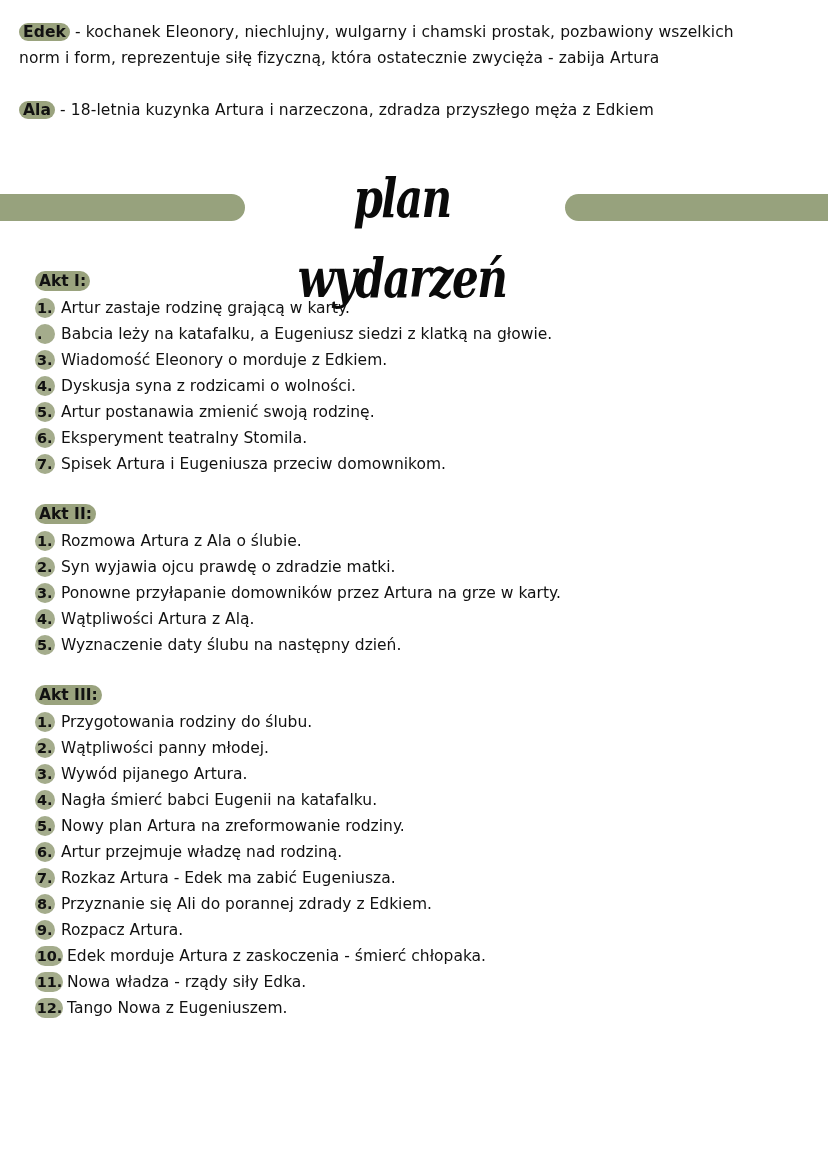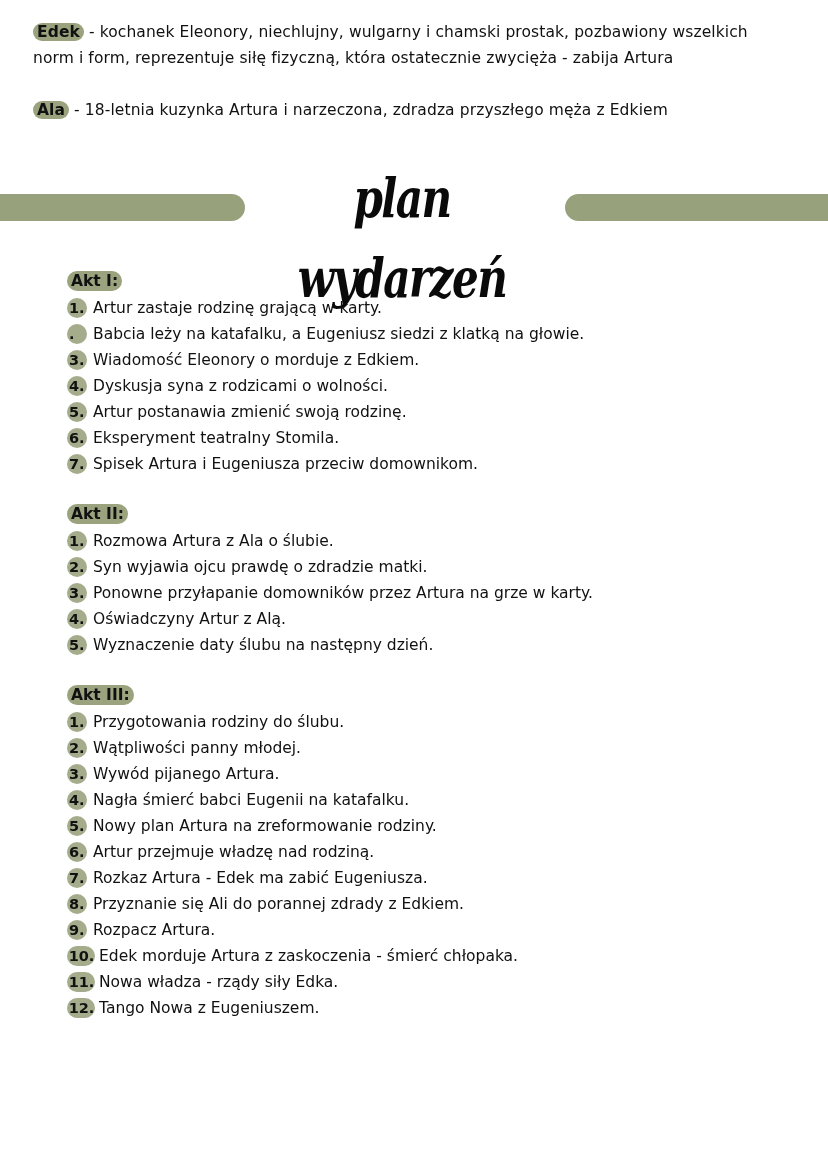--- a/index.html
+++ b/index.html
@@ -10,21 +10,21 @@
     body {
       width: 828px;
       height: 1171px;
       position: relative;
       overflow: hidden;
       font-family: "DejaVu Sans", sans-serif;
       color: #111111;
     }
     .char-desc {
       position: absolute;
-      left: 33px;
+      left: 19px;
       width: 760px;
       font-size: 15.5px;
       line-height: 26px;
       letter-spacing: 0.1px;
     }
     .hl {
       background: #9aa37e;
       border-radius: 10px;
       padding: 0 4px;
       font-weight: bold;
@@ -64,21 +64,20 @@
       line-height: 80px;
       letter-spacing: -2px;
       color: #0a0a0a;
       transform: scaleX(0.78);
       transform-origin: center;
     }
     .act {
       position: absolute;
       left: 35px;
       width: 760px;
-      margin-left: 32px;
     }
     .act-title {
       display: inline-block;
       background: #9aa37e;
       border-radius: 10px;
       padding: 0 4px;
       font-weight: bold;
       font-size: 15.5px;
       line-height: 20px;
       margin-bottom: 4px;
@@ -176,21 +175,21 @@
     <li class="event">
         <span class="num">2.</span>
         <span>Syn wyjawia ojcu prawdę o zdradzie matki.</span>
       </li>
     <li class="event">
         <span class="num">3.</span>
         <span>Ponowne przyłapanie domowników przez Artura na grze w karty.</span>
       </li>
     <li class="event">
         <span class="num">4.</span>
-        <span>Oświadczyny Artur z Alą.</span>
+        <span>Wątpliwości Artura z Alą.</span>
       </li>
     <li class="event">
         <span class="num">5.</span>
         <span>Wyznaczenie daty ślubu na następny dzień.</span>
       </li>
   </ul>
 </div>
 
 <div class="act" style="top:685px;">
   <div class="act-title">Akt III:</div>

